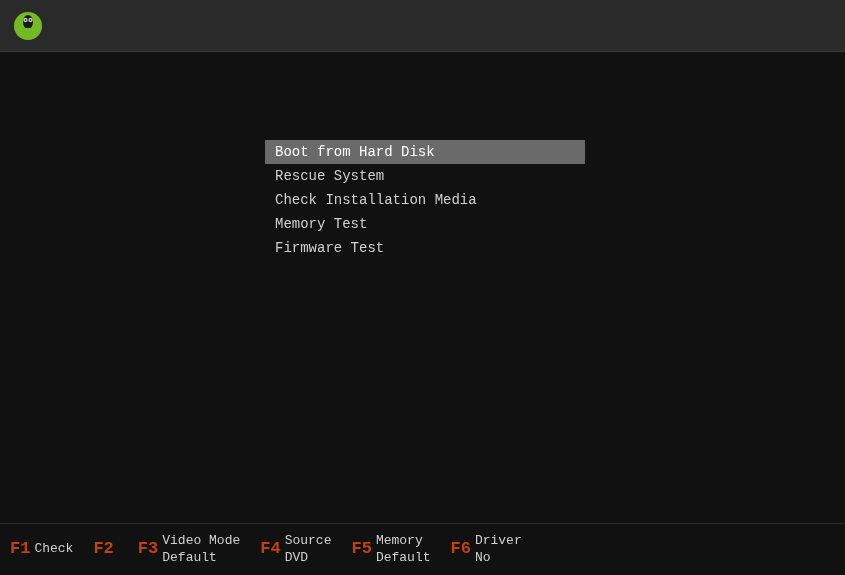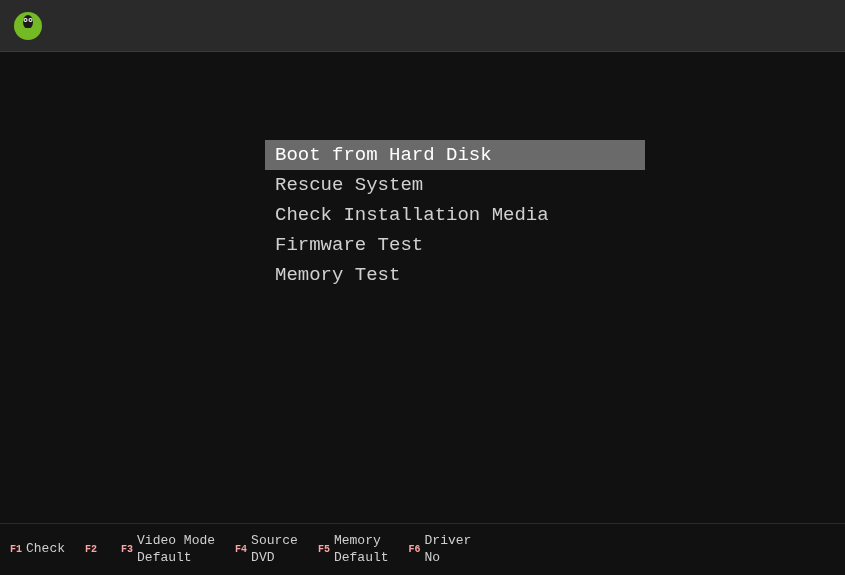--- a/index.html
+++ b/index.html
@@ -60,25 +60,25 @@
     
     #menu-container {
       position: absolute;
       left: 265px;
       top: 88px;
       width: 320px;
     }
 
     .menu-item {
       display: block;
-      width: 380px;
+      width: 320px;
       padding: 4px 10px;
       color: #d0d0d0;
       font-family: 'Courier New', Courier, monospace;
-      font-size: 19px;
+      font-size: 14px;
       cursor: pointer;
       white-space: nowrap;
     }
 
     .menu-item.selected {
       background-color: #6a6a6a;
       color: #ffffff;
     }
 
     
@@ -94,25 +94,25 @@
 
     .footer-item {
       display: flex;
       align-items: center;
       margin-right: 20px;
       font-size: 13px;
       line-height: 1.3;
     }
 
     .footer-key {
-      color: #fca5a5;
+      color: #c2410c;
       font-family: 'Courier New', Courier, monospace;
       font-weight: bold;
       margin-right: 4px;
-      font-size: 10px;
+      font-size: 17px;
     }
 
     .footer-label {
       color: #d0d0d0;
       font-family: 'Courier New', Courier, monospace;
       font-size: 13px;
       display: flex;
       flex-direction: column;
       line-height: 1.3;
     }
@@ -140,22 +140,22 @@
   </div>
   <span id="header-title"></span>
 </div>
 
 <div id="main-content">
   <div id="menu-container">
 
   <div class="menu-item selected">Boot from Hard Disk</div>
       <div class="menu-item">Rescue System</div>
       <div class="menu-item">Check Installation Media</div>
+      <div class="menu-item">Memory Test</div>
       <div class="menu-item">Firmware Test</div>
-      <div class="menu-item">Memory Test</div>
     </div>
 </div>
 
 <div id="footer">
 
 <div class="footer-item">
       <span class="footer-key">F1</span>
       <span class="footer-label">
         <span>Check</span>
       </span>

